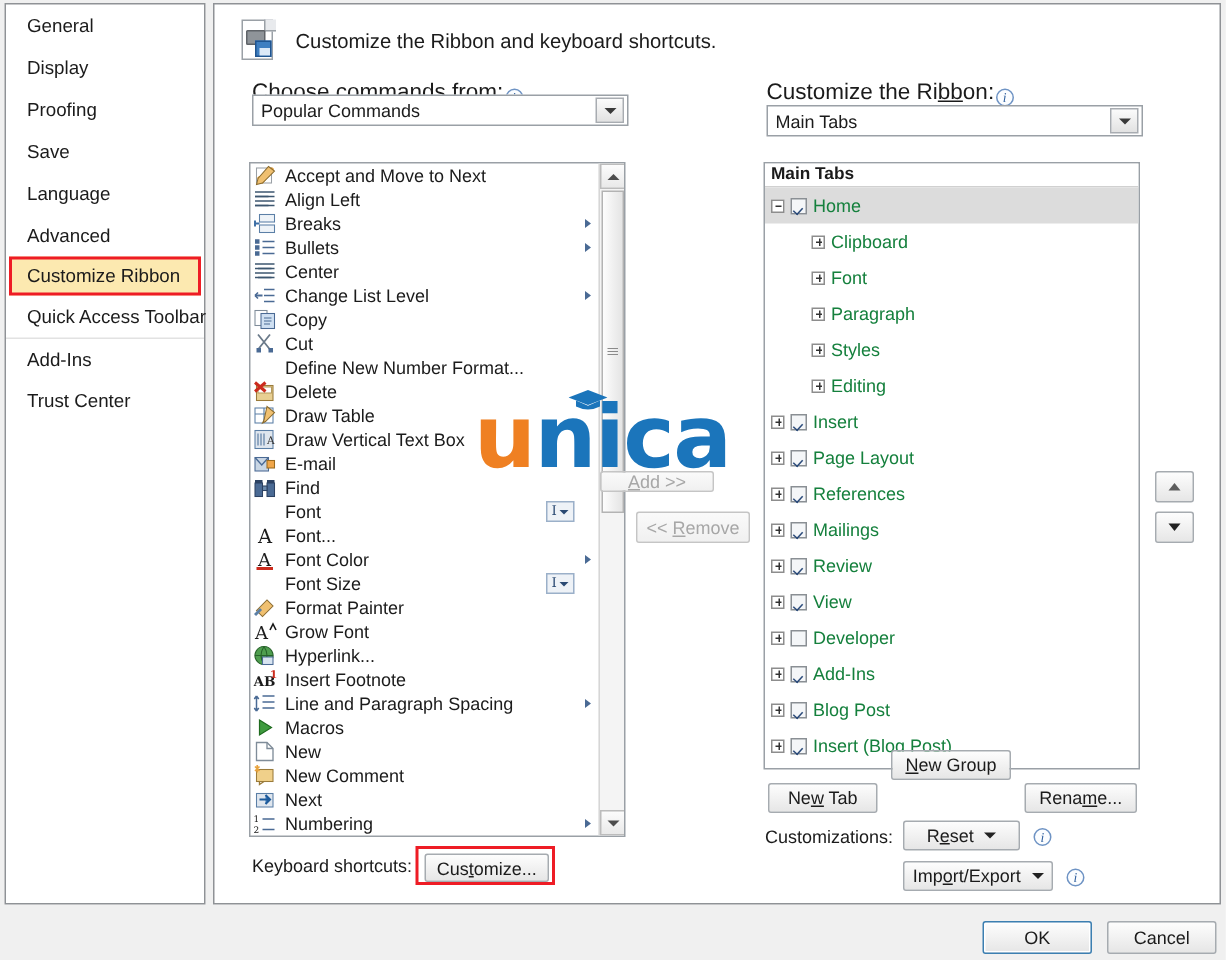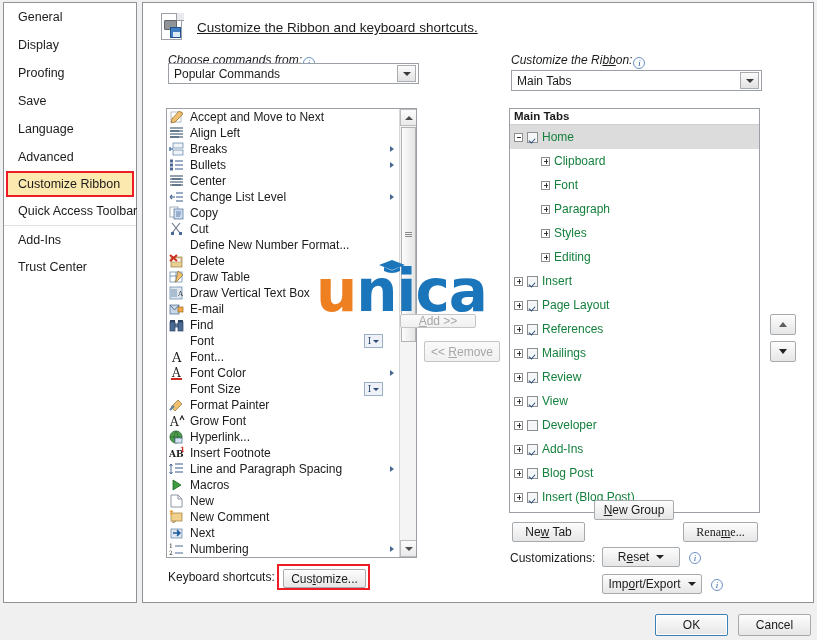--- a/index.html
+++ b/index.html
@@ -28,35 +28,35 @@
     background:#fce9b0;border:2px solid #ee1c25;margin:0 2px;height:26px;line-height:22px;
     padding-left:10px;box-sizing:border-box;
   }
 
   
   .pane{
     position:absolute;left:142px;top:2px;width:672px;height:601px;
     background:#ffffff;border:1px solid #8f9296;box-sizing:border-box;
   }
 
-  .hdr{position:absolute;left:18px;top:10px;display:flex;align-items:center;gap:11px;text-decoration:underline;}
+  .hdr{position:absolute;left:18px;top:10px;display:flex;align-items:center;gap:11px;}
   .hdr-title{font-size:13.5px;color:#1b1b1b;}
 
   
   .doc-ico{width:25px;height:29px;position:relative;}
   .doc-ico .sheet{
     position:absolute;left:0;top:0;width:21px;height:27px;background:#ffffff;
     border:1px solid #9aa0a6;box-sizing:border-box;
   }
   .doc-ico .fold{position:absolute;right:2px;top:0;width:7px;height:7px;background:#e8eaed;border-left:1px solid #9aa0a6;border-bottom:1px solid #9aa0a6;}
   .doc-ico .print{position:absolute;left:3px;top:7px;width:13px;height:10px;background:#8f9499;border:1px solid #5f6368;box-sizing:border-box;border-radius:1px;}
   .doc-ico .disk{position:absolute;left:9px;top:14px;width:11px;height:11px;background:#3f7fc1;border:1px solid #205590;box-sizing:border-box;}
   .doc-ico .disk:after{content:"";position:absolute;left:2px;top:4px;width:7px;height:5px;background:#dce9f7;}
 
-  .lbl{font-size:12px;color:#1b1b1b;white-space:nowrap;font-style:italic;}
+  .lbl{font-size:15px;color:#1b1b1b;white-space:nowrap;}
   .lbl u{text-decoration:underline;}
 
   .info{
     display:inline-block;width:12px;height:12px;border-radius:50%;
     border:1px solid #6e93c4;color:#2f5f9e;font-size:9px;line-height:11px;
     text-align:center;font-family:"Liberation Serif",serif;font-style:italic;
     vertical-align:-2px;margin-left:1px;box-sizing:border-box;background:#fbfdff;
   }
 
   .combo{
@@ -150,21 +150,21 @@
   #btn-add{position:absolute;left:400px;top:314px;width:76px;height:14px;}
   #btn-remove{position:absolute;left:424px;top:341px;width:76px;height:21px;}
 
   #btn-up{position:absolute;left:770px;top:314px;width:26px;height:21px;}
   #btn-down{position:absolute;left:770px;top:341px;width:26px;height:21px;}
   .vup{width:0;height:0;border-left:4px solid transparent;border-right:4px solid transparent;border-bottom:5px solid #5d5d5d;}
   .vdn{width:0;height:0;border-left:4px solid transparent;border-right:4px solid transparent;border-top:5px solid #222;}
 
   #btn-newtab{position:absolute;left:512px;top:522px;width:73px;height:20px;}
   #btn-newgroup{position:absolute;left:594px;top:500px;width:80px;height:20px;}
-  #btn-rename{position:absolute;left:683px;top:522px;width:75px;height:20px;font-family:Liberation Serif, serif;}
+  #btn-rename{position:absolute;left:683px;top:522px;width:75px;height:20px;}
 
   .cust-lbl{position:absolute;left:510px;top:551px;font-size:12px;color:#1b1b1b;}
   #btn-reset{position:absolute;left:602px;top:547px;width:78px;height:20px;gap:7px;}
   #btn-import{position:absolute;left:602px;top:574px;width:100px;height:20px;gap:7px;}
   .bcaret{width:0;height:0;border-left:4px solid transparent;border-right:4px solid transparent;border-top:4px solid #222;}
   .info-abs{position:absolute;}
 
   .ks-lbl{position:absolute;left:168px;top:570px;font-size:12px;color:#1b1b1b;}
   #ks-wrap{position:absolute;left:277px;top:564px;width:93px;height:26px;border:2px solid #ee1c25;box-sizing:border-box;}
   #btn-customize{position:absolute;left:4px;top:3px;width:83px;height:19px;}

